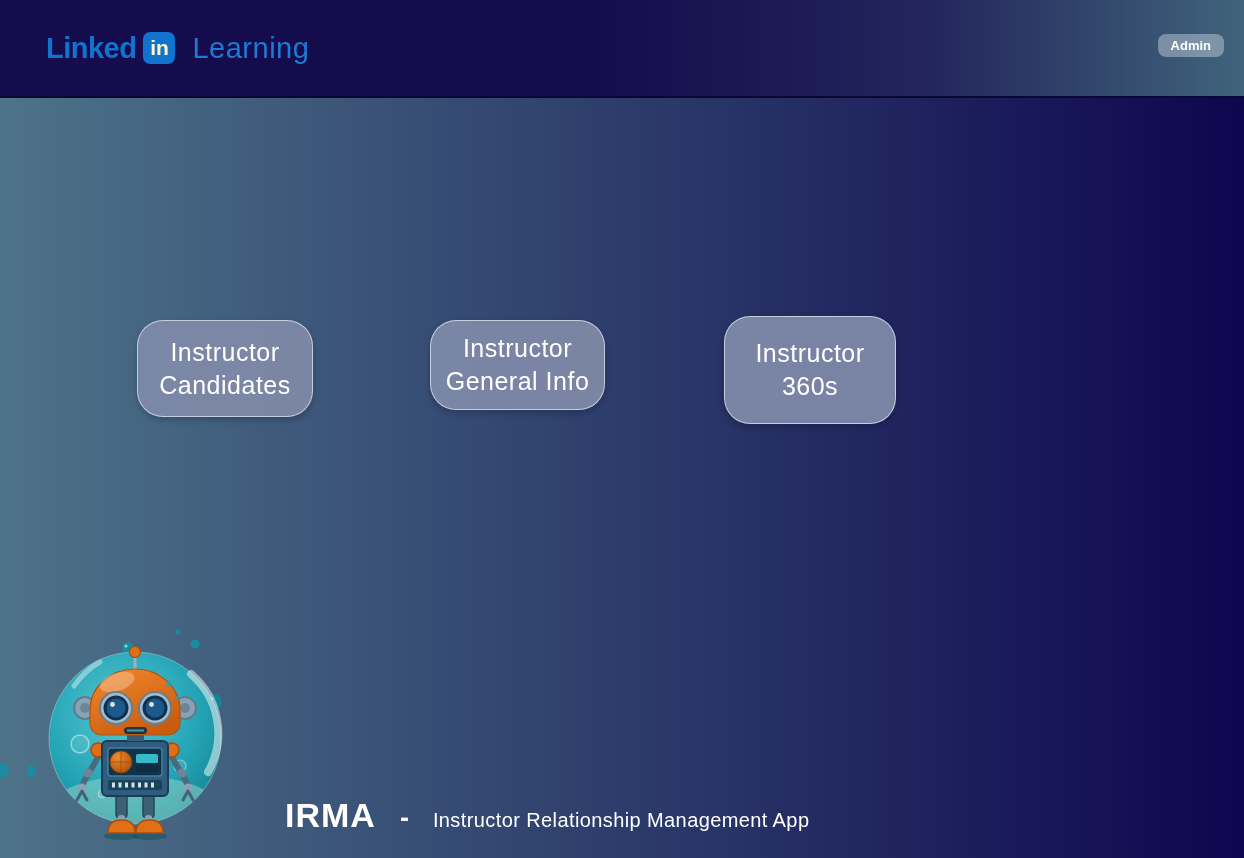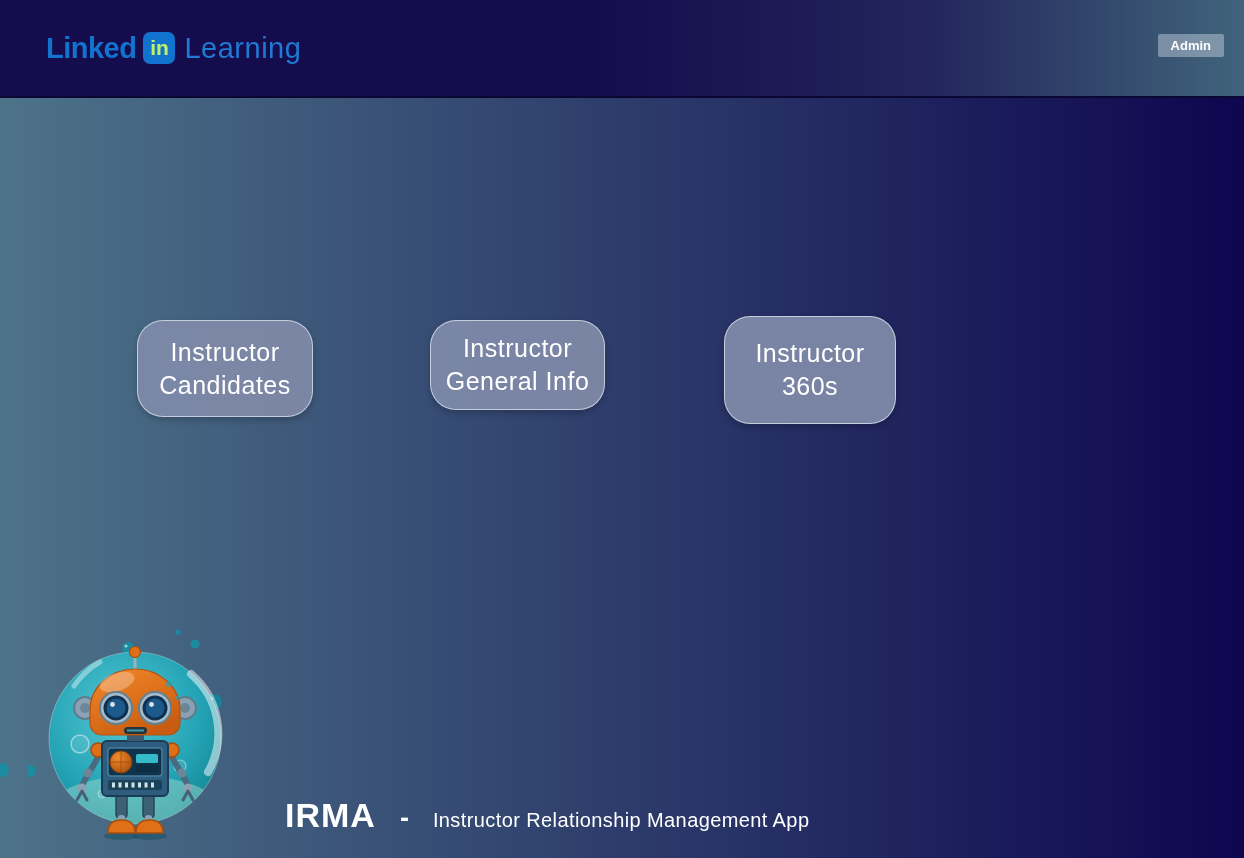--- a/index.html
+++ b/index.html
@@ -40,38 +40,39 @@
     font-weight: 700;
     letter-spacing: -0.5px;
   }
   .logo-in-badge {
     width: 32px; height: 32px;
     background: #1273ce;
     border-radius: 7px;
     display: flex;
     align-items: center;
     justify-content: center;
-    color: #bef264;
+    color: #fef9c3;
     font-size: 21px;
     font-weight: 700;
     margin-left: -2px;
   }
   .logo-learning {
     color: #1e7ad2;
     font-size: 29px;
     font-weight: 300;
     letter-spacing: 0.5px;
+    margin-left: 8px;
   }
   .admin-badge {
     background: rgba(205, 214, 229, 0.45);
     color: #ffffff;
     font-size: 13px;
     font-weight: 700;
     padding: 4px 13px;
-    border-radius: 2px;
+    border-radius: 8px;
     margin-top: -6px;
     cursor: pointer;
   }
   
   .main {
     position: absolute;
     left: 0; top: 98px;
     width: 1244px;
     height: 760px;
     background: linear-gradient(90deg, #4d7389 0%, #2d3c6b 50%, #0e064f 100%);

